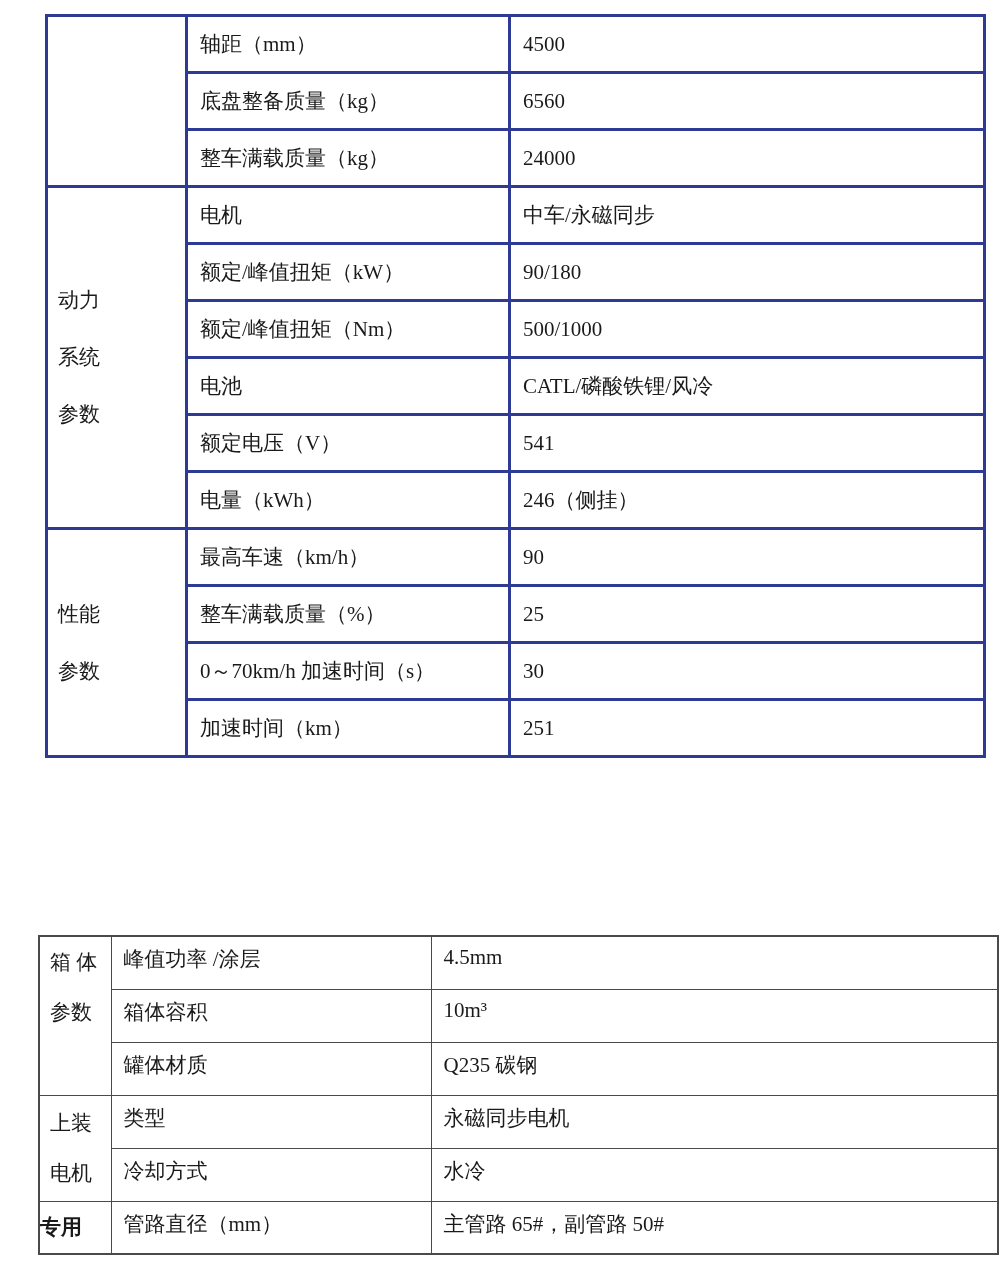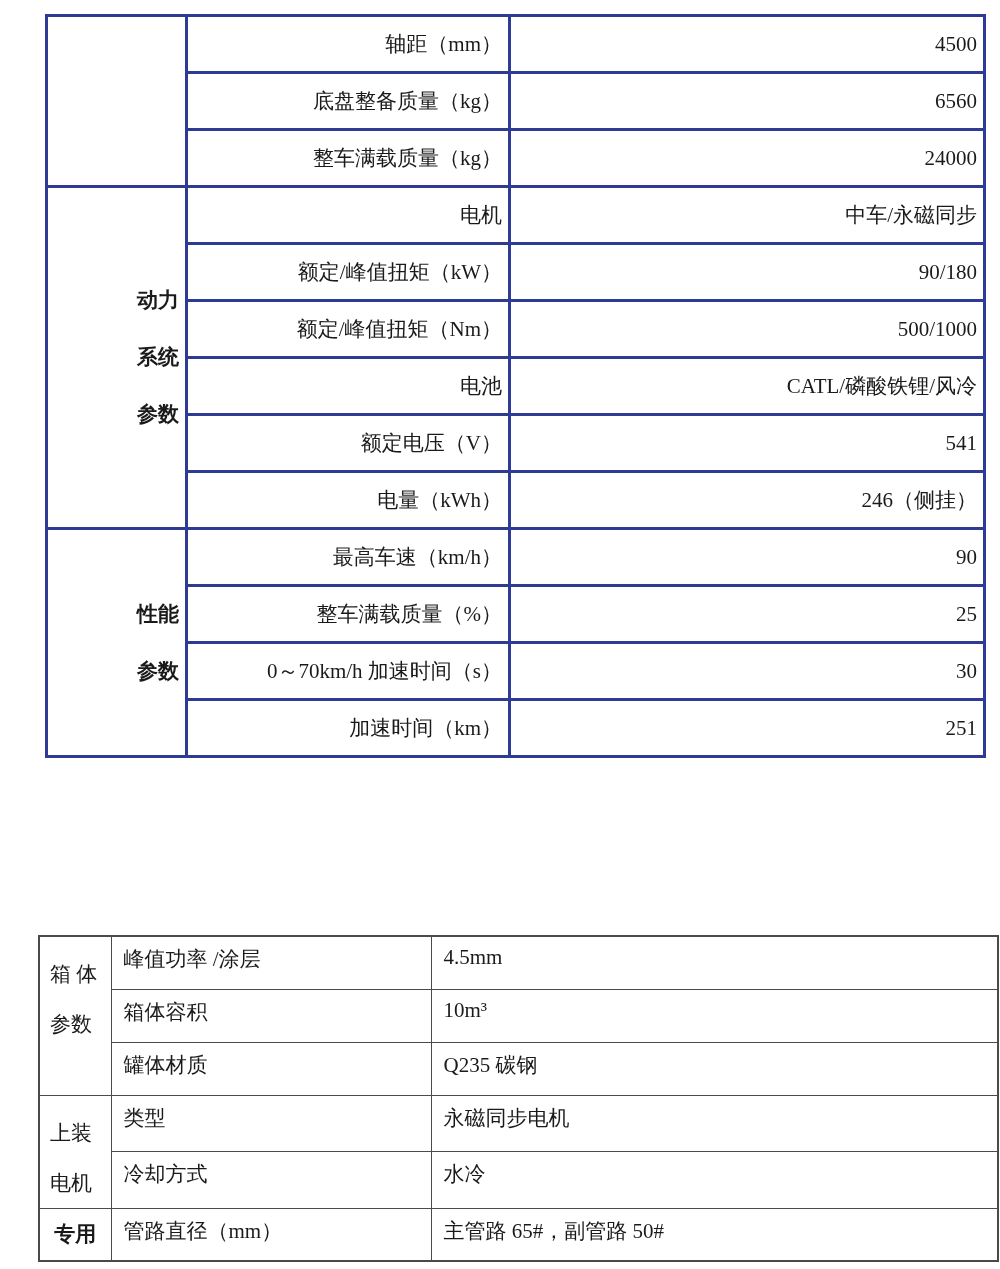--- a/index.html
+++ b/index.html
@@ -18,25 +18,24 @@
   .t1{
     position:absolute;left:45px;top:14px;width:938px;
   }
   .t1 td{
     border:3px solid var(--t1-border,#2e3b94);
     font-size:21px;
     vertical-align:middle;
     padding:0 6px 0 12px;
     overflow:hidden;
     background:#ffffff;
-    text-align:right;
   }
   .t1 tr{height:57px;}
   .t1 td.glabel{padding-left:10px;}
-  .t1 .glines div{line-height:57px;font-weight:bold;}
+  .t1 .glines div{line-height:57px;}
 
   
   .heading{
     position:absolute;left:22px;top:791px;
     font-size:22px;font-weight:bold;
     font-family:"Liberation Serif", serif;
     color:#111111;
     letter-spacing:1px;
   }
 
@@ -47,27 +46,27 @@
   }
   .t2 td{
     border:1.5px solid var(--t2-border,#4a4a4a);
     font-size:21px;
     vertical-align:top;
     padding:8px 6px 0 12px;
     overflow:hidden;
     background:#ffffff;
   }
   .t2 tr{height:53px;}
-  .t2 td.glabel{padding:12px 0 0 10px;vertical-align:top;}
+  .t2 td.glabel{padding:0 0 0 10px;vertical-align:top;}
   .t2 td.glabel.vmid{vertical-align:middle;}
   .t2 .glines div{line-height:50px;}
   .t2 td.glabel-bold{
     font-family:"Liberation Sans", sans-serif;
     font-weight:bold;
-    text-align:center;
+    text-align:left;
     vertical-align:middle;
     padding:0;
   }
 </style>
 </head>
 <body>
 
 <div class="page">
 
   <table class="t1">

